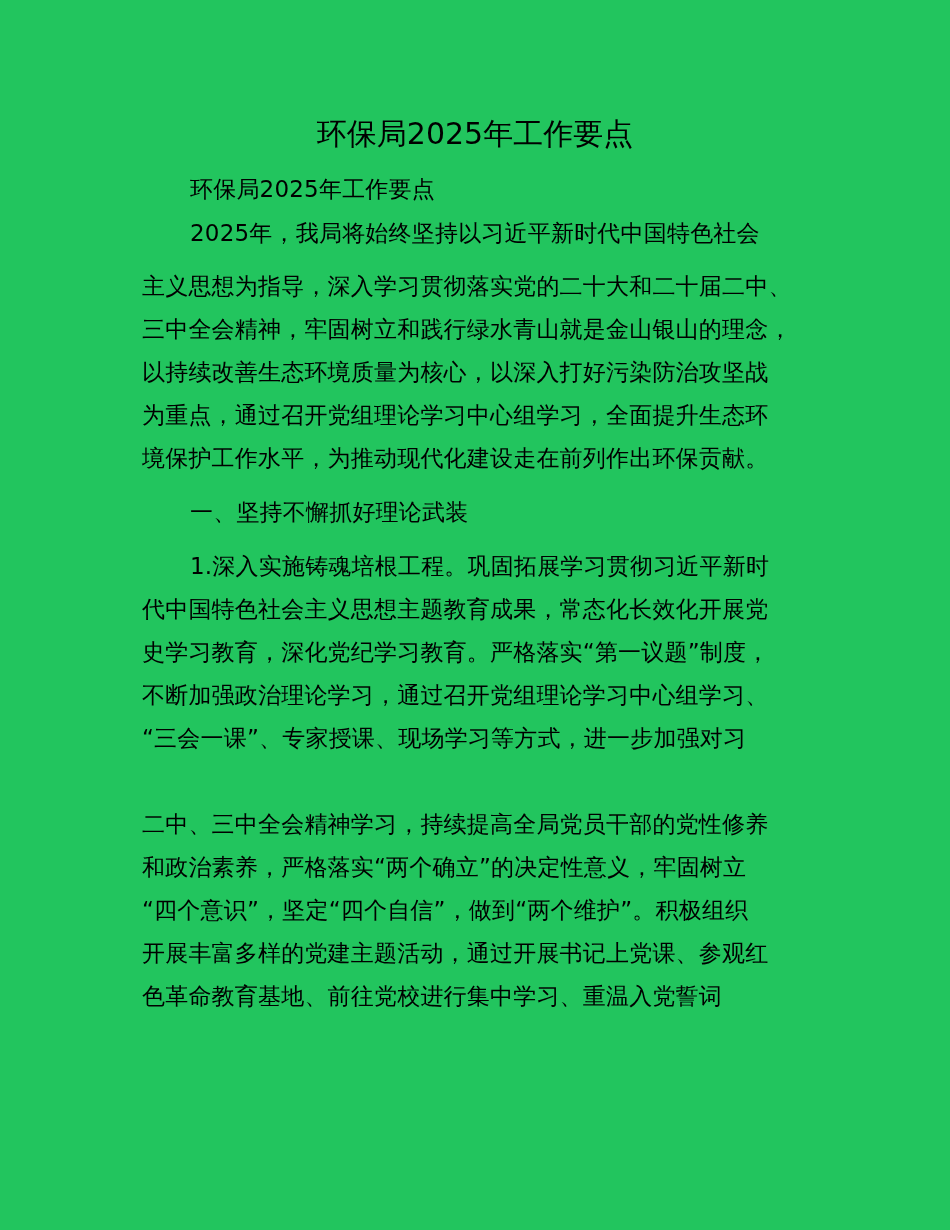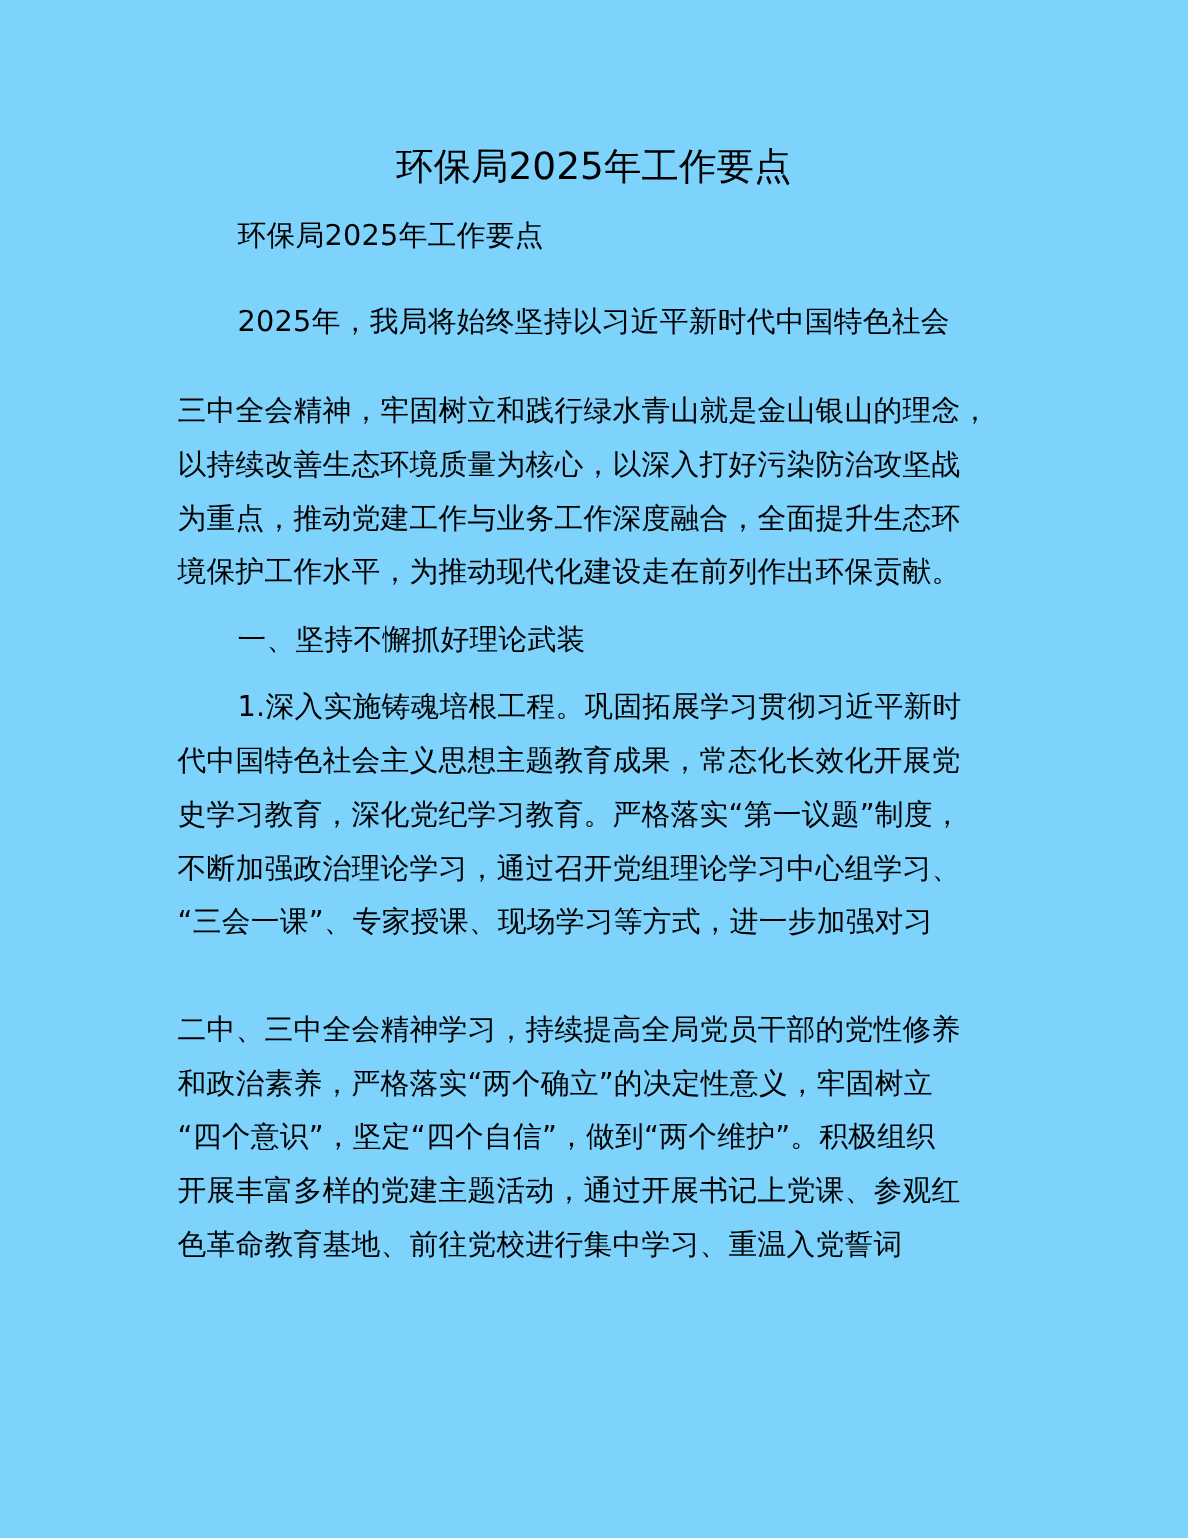--- a/index.html
+++ b/index.html
@@ -14,21 +14,21 @@
       overflow: hidden;
       font-family: "DejaVu Sans", sans-serif;
       color: #000000;
     }
     .page {
       position: absolute;
       left: 0;
       top: 0;
       width: 950px;
       height: 1230px;
-      background: #7dd3fc;
+      background: #22c55e;
     }
     .doc-title {
       position: absolute;
       left: 0;
       width: 950px;
       top: 112px;
       text-align: center;
       font-size: 30px;
       line-height: 44px;
       white-space: nowrap;
@@ -47,24 +47,25 @@
   </style>
 </head>
 <body>
 
 <div class="page">
 
   <div class="doc-title">环保局2025年工作要点</div>
 
   <div class="line indent" style="top:173px;">环保局2025年工作要点</div>
 
-  <div class="line indent" style="top:242px;text-align:right;">2025年，我局将始终坚持以习近平新时代中国特色社会</div>
+  <div class="line indent" style="top:217px;text-align:right;">2025年，我局将始终坚持以习近平新时代中国特色社会</div>
+  <div class="line" style="top:270px;">主义思想为指导，深入学习贯彻落实党的二十大和二十届二中、</div>
   <div class="line" style="top:313px;">三中全会精神，牢固树立和践行绿水青山就是金山银山的理念，</div>
   <div class="line" style="top:356px;text-align:right;">以持续改善生态环境质量为核心，以深入打好污染防治攻坚战</div>
-  <div class="line" style="top:399px;">为重点，推动党建工作与业务工作深度融合，全面提升生态环</div>
+  <div class="line" style="top:399px;">为重点，通过召开党组理论学习中心组学习，全面提升生态环</div>
   <div class="line" style="top:442px;">境保护工作水平，为推动现代化建设走在前列作出环保贡献。</div>
 
   <div class="line indent" style="top:496px;">一、坚持不懈抓好理论武装</div>
 
   <div class="line indent" style="top:550px;">1.深入实施铸魂培根工程。巩固拓展学习贯彻习近平新时</div>
   <div class="line" style="top:636px;">史学习教育，深化党纪学习教育。严格落实“第一议题”制度，</div>
   <div class="line" style="top:593px;">代中国特色社会主义思想主题教育成果，常态化长效化开展党</div>
   <div class="line" style="top:679px;">不断加强政治理论学习，通过召开党组理论学习中心组学习、</div>
   <div class="line" style="top:722px;">“三会一课”、专家授课、现场学习等方式，进一步加强对习</div>
   <div class="line" style="top:808px;">二中、三中全会精神学习，持续提高全局党员干部的党性修养</div>

